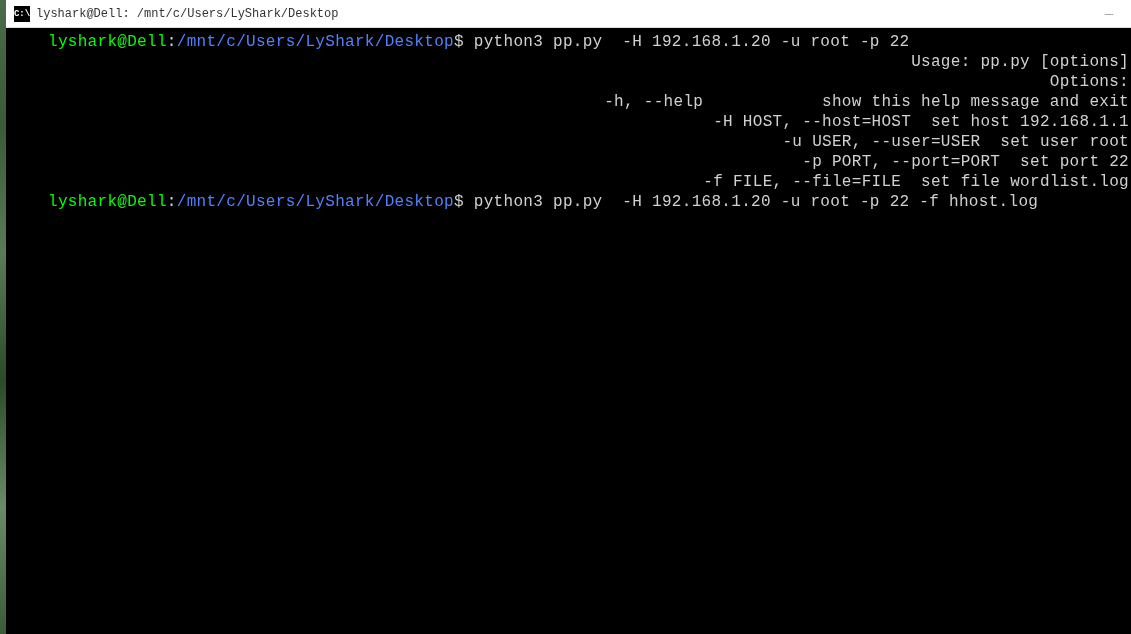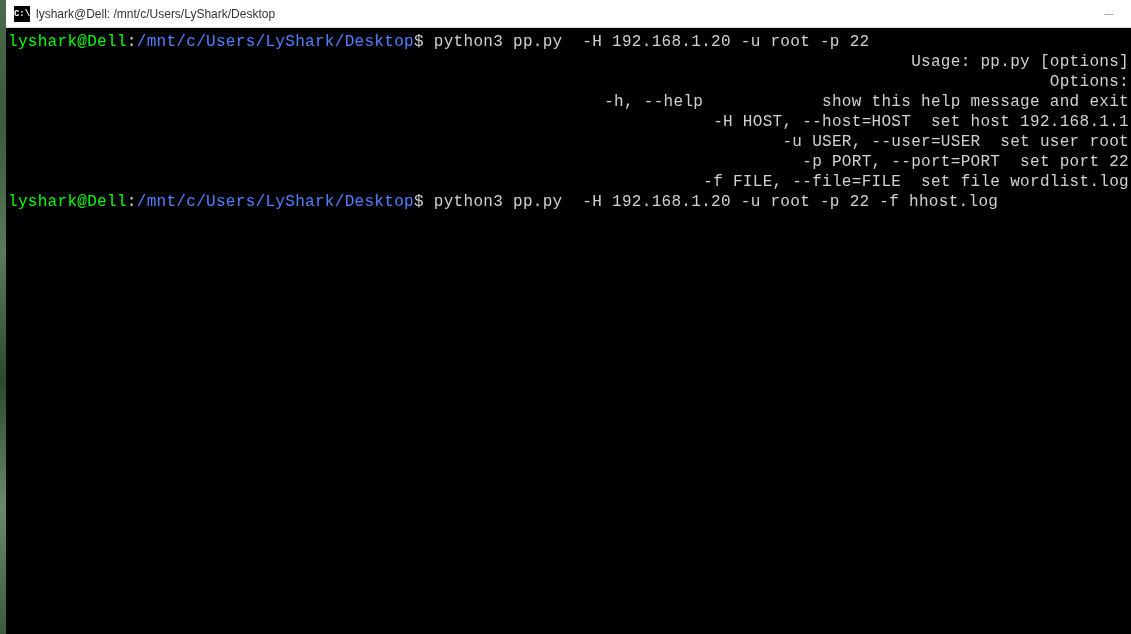--- a/index.html
+++ b/index.html
@@ -46,21 +46,21 @@
       background: #000;
       color: #fff;
       font-size: 9px;
       display: flex;
       align-items: center;
       justify-content: center;
       margin-right: 6px;
       font-weight: bold;
     }
     .titlebar-text {
-      font-family: Liberation Sans, sans-serif;
+      font-family: Liberation Mono, monospace;
       font-size: 12px;
       color: #333;
       flex: 1;
     }
     .titlebar-controls {
       display: flex;
       gap: 20px;
       padding-right: 8px;
     }
     .titlebar-btn {
@@ -76,20 +76,21 @@
     .terminal {
       flex: 1;
       background: #000;
       padding: 4px 2px;
       font-size: 16px;
       line-height: 20px;
       color: #d0d0d0;
       white-space: pre;
       overflow: hidden;
       letter-spacing: 0.3px;
+      margin-left: 40px;
     }
     .prompt-user {
       color: #00ff00;
     }
     .prompt-path {
       color: #5080ff;
     }
     .prompt-dollar {
       color: #d0d0d0;
     }

